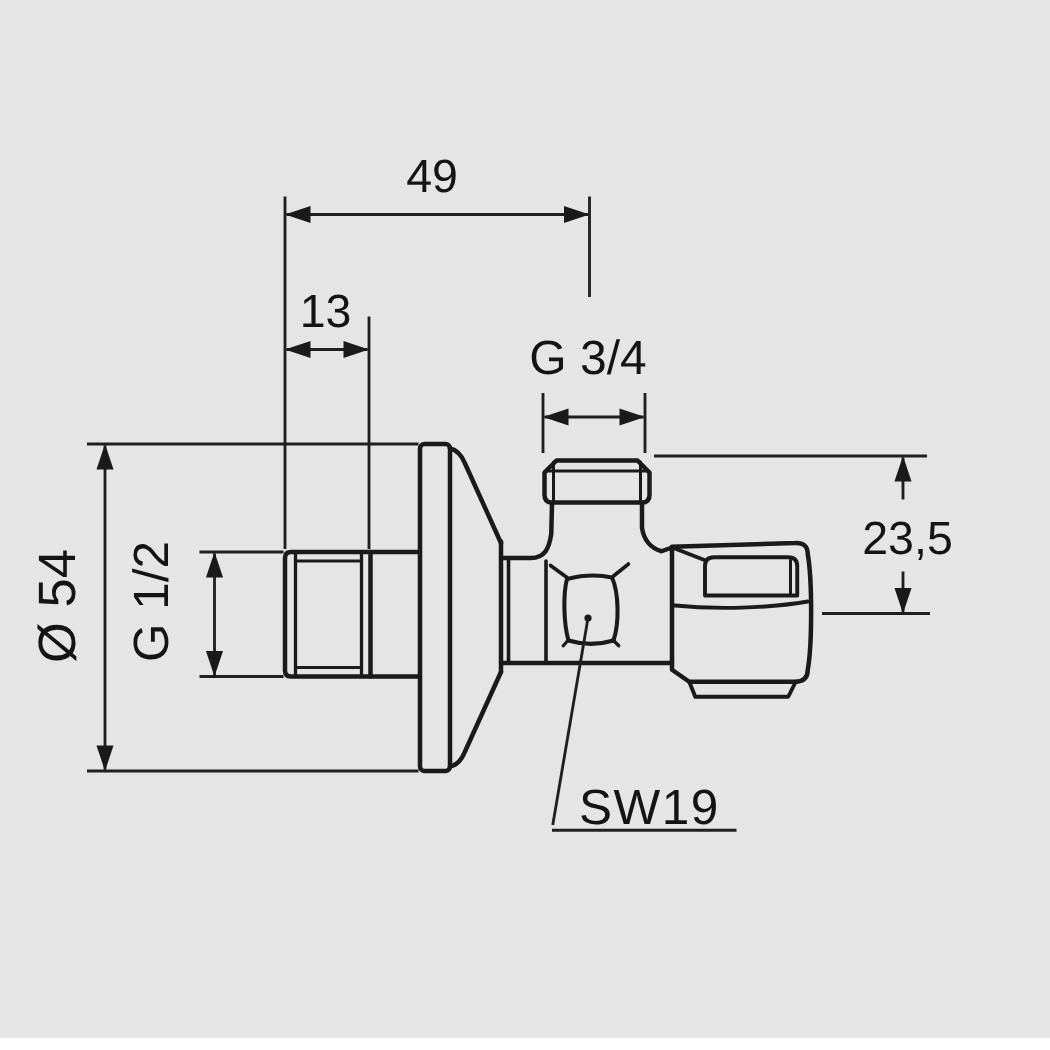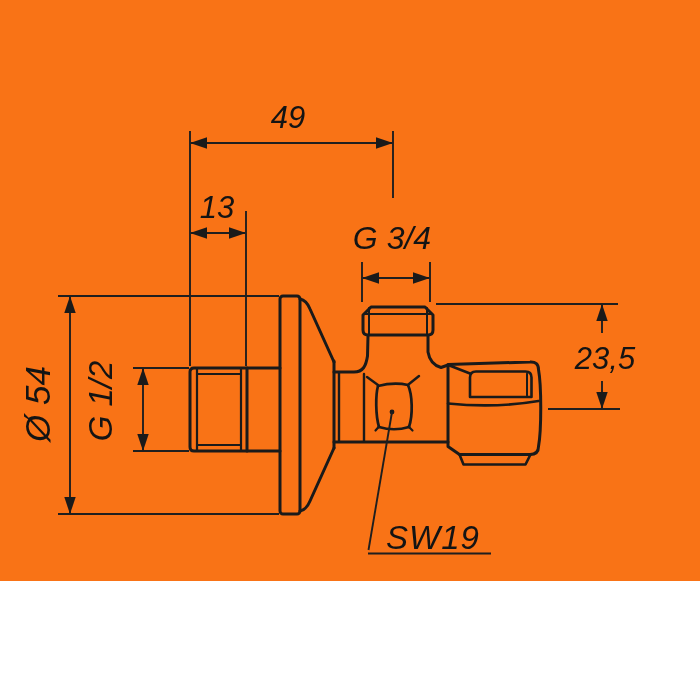--- a/index.html
+++ b/index.html
@@ -1,17 +1,17 @@
 <!DOCTYPE html>
 <html><head>
 <meta charset="utf-8">
 <style>
   html,body{margin:0;padding:0;background:#ffffff;}
-  .page{position:relative;width:700px;height:581px;background:#f97316;overflow:hidden;
-        font-family:"Liberation Sans","DejaVu Sans",sans-serif;font-style:italic;}
+  .page{position:relative;width:700px;height:692px;background:#e5e5e5;overflow:hidden;
+        font-family:"Liberation Sans","DejaVu Sans",sans-serif;}
   svg{position:absolute;left:0;top:0;}
   .outline{stroke:#1a1a1a;fill:none;stroke-linecap:round;stroke-linejoin:round;}
   .dimline{stroke:#1f1f1f;fill:none;stroke-width:1.9;stroke-linecap:butt;}
   .arrow{fill:#1a1a1a;stroke:none;}
   .dot{fill:#1a1a1a;stroke:none;}
   text{fill:#141414;font-family:"Liberation Sans","DejaVu Sans",sans-serif;}
   .dimtext{font-size:31px;}
   .glabel{font-size:32px;}
 </style>
 </head>

